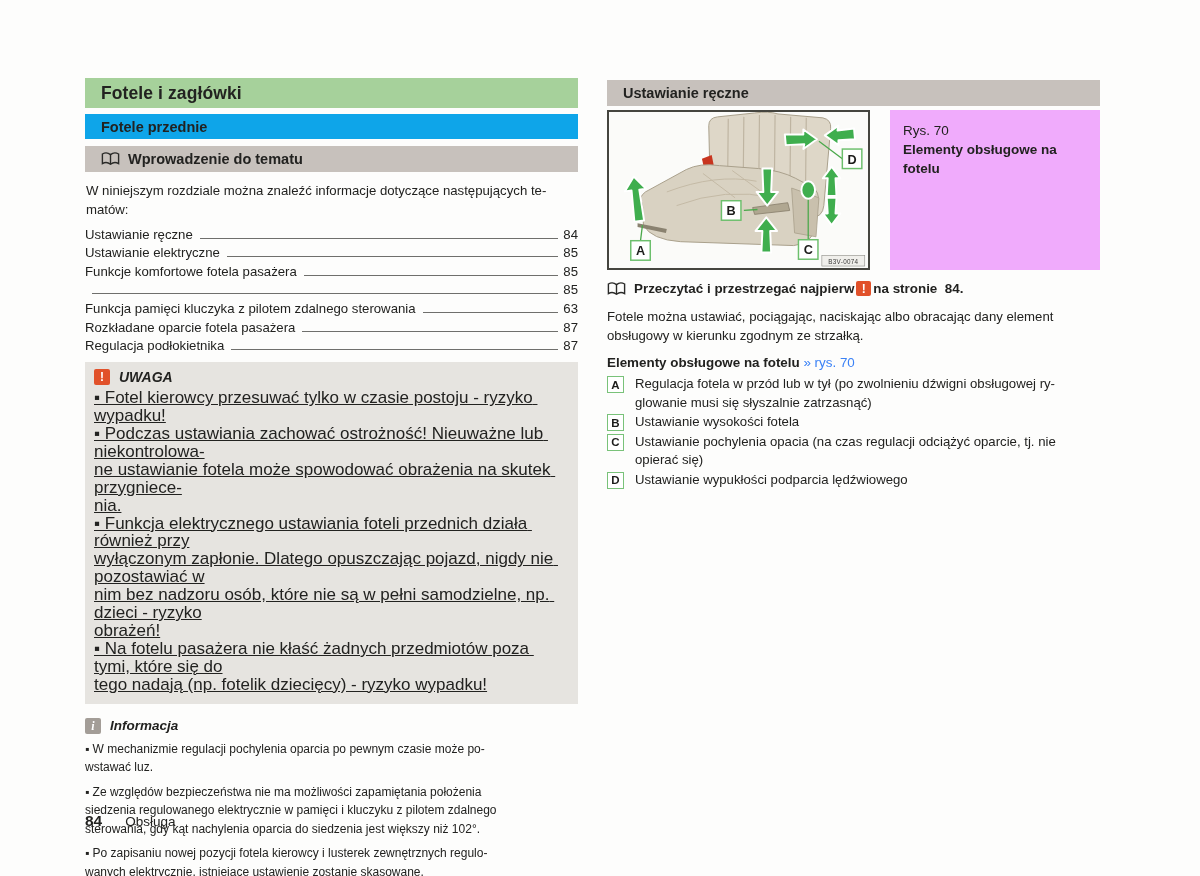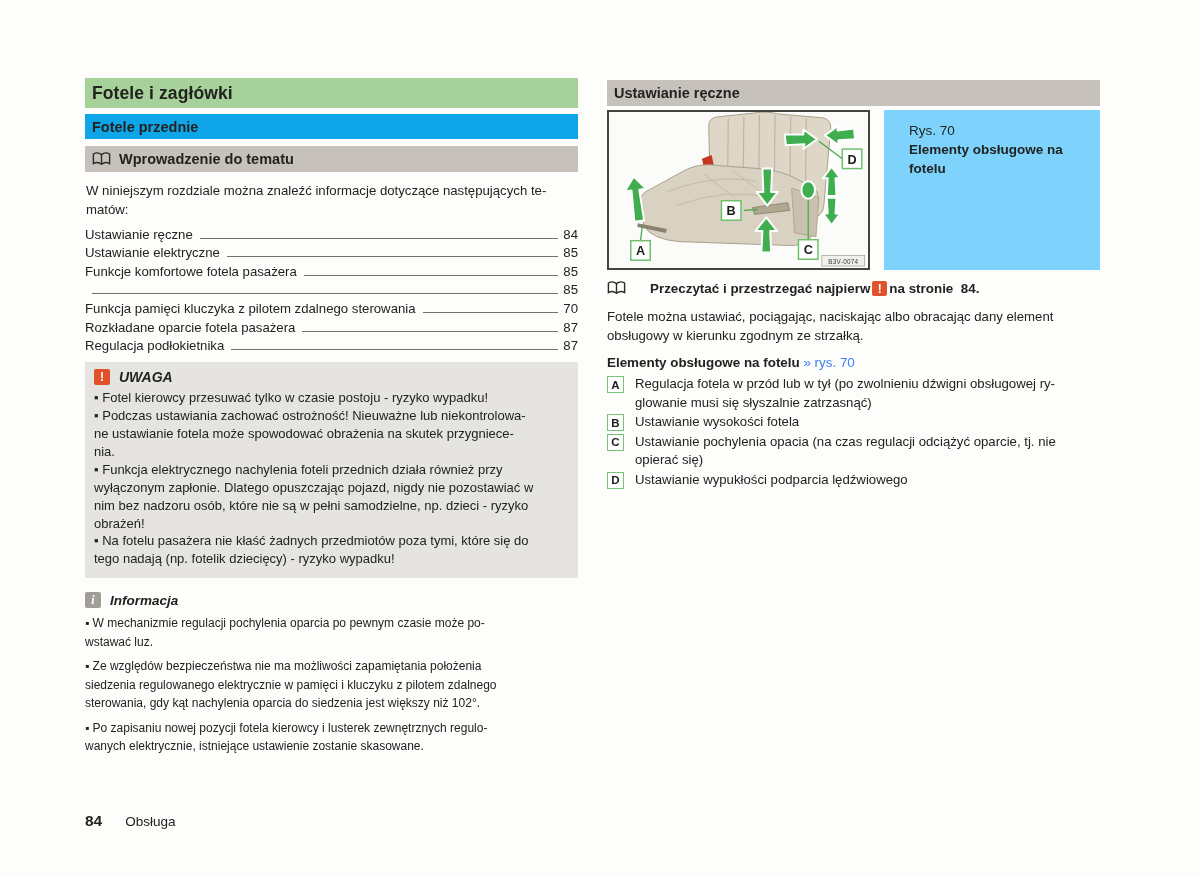--- a/index.html
+++ b/index.html
@@ -10,59 +10,59 @@
     font-family:"Liberation Sans", sans-serif;
     color:#222220;
     -webkit-font-smoothing:antialiased;
   }
   .pre { white-space:pre-wrap; }
 
   .col { position:absolute; width:493px; }
   .col-left  { left:85px;  top:78px; }
   .col-right { left:607px; top:80px; }
 
-  .bar { display:flex; align-items:center; gap:8px; padding:0 7px; font-weight:bold; }
+  .bar { display:flex; align-items:center; gap:8px; padding:0 16px; font-weight:bold; }
   .bar-green-lg { background:#a6d19b; height:30px; font-size:17.5px; letter-spacing:.1px; margin-bottom:6px; }
   .bar-green-sm { background:#0ea5e9; height:25px; font-size:14.5px; margin-bottom:7px; }
   .bar-gray     { background:#c7c1bc; height:26px; font-size:14.5px; }
 
   .intro { margin:10px 1px 4px; font-size:13.2px; line-height:18.5px; }
 
   .toc { margin-top:2px; }
   .toc-row { display:flex; align-items:flex-end; height:18.6px; font-size:13.2px; }
   .toc-label { white-space:nowrap; }
   .toc-leader { flex:1; border-bottom:1px solid #6f6f6c; margin:0 5px 3px 7px; }
   .toc-page { white-space:nowrap; }
 
   .warnbox { margin-top:9px; background:#e6e4e0; padding:7px 9px 10px; }
   .boxhead { display:flex; align-items:center; gap:9px; margin-bottom:4px; }
   .boxhead .t { font-size:14px; font-weight:bold;font-style:italic; }
-  .warnbox .item { font-size:13px; line-height:17.9px; }
+  .warnbox .item { font-size:17px; line-height:17.9px;text-decoration:underline; }
 
   .icon-sq {
     width:16px; height:16px; flex:0 0 16px; border-radius:2px;
     display:flex; align-items:center; justify-content:center;
     color:#fff; font-weight:bold; font-size:12px; line-height:1;
   }
   .icon-warn { background:#e1512a; }
   .icon-info { background:#a39d97; font-family:"Liberation Serif", serif; font-style:italic; }
   .icon-warn.inline { width:15px; height:15px; flex:0 0 15px; margin:0 2px; }
 
   .infoblock { margin-top:14px; }
   .infoblock .item { font-size:12px; line-height:18.5px; margin-top:6px; }
   .infoblock .boxhead { margin-bottom:2px; }
   .infoblock .t { font-size:13.5px; font-weight:bold; }
 
   .figure { margin-top:4px; display:flex; height:160px; }
   .fig-img { width:263px; flex:0 0 263px; border:2px solid #45453f; background:#fbfbf9; }
   .fig-img svg { display:block; width:100%; height:100%; }
-  .fig-cap { flex:1; margin-left:14px; background:#7dd3fc; padding:11px 25px; font-size:13.5px; line-height:19px; }
+  .fig-cap { flex:1; margin-left:20px; background:#f0abfc; padding:11px 13px; font-size:13.5px; line-height:19px; }
   .fig-cap .c2 { font-weight:bold; }
 
-  .readfirst { margin-top:11px; display:flex; align-items:flex-start; font-size:13.4px; font-weight:bold; gap:24px; }
+  .readfirst { margin-top:11px; display:flex; align-items:flex-end; font-size:13.4px; font-weight:bold; gap:8px; }
   .readfirst .txt { display:flex; align-items:center; }
 
   .para { margin-top:12px; font-size:13.2px; line-height:18.5px; }
 
   .list-head { margin-top:10px; font-size:13.4px; }
   .list-head .h { font-weight:bold; }
   .list-head .ref { color:#3b82f6; }
 
   .keylist { margin-top:5px; }
   .keyrow { display:flex; gap:11px; margin-bottom:1px; }
@@ -120,21 +120,21 @@
       <span class="toc-leader"></span>
       <span class="toc-page">85</span>
     </div>
     <div class="toc-row">
       <span class="toc-leader"></span>
       <span class="toc-page">85</span>
     </div>
     <div class="toc-row">
       <span class="toc-label">Funkcja pamięci kluczyka z pilotem zdalnego sterowania</span>
       <span class="toc-leader"></span>
-      <span class="toc-page">70</span>
+      <span class="toc-page">63</span>
     </div>
     <div class="toc-row">
       <span class="toc-label">Rozkładane oparcie fotela pasażera</span>
       <span class="toc-leader"></span>
       <span class="toc-page">87</span>
     </div>
     <div class="toc-row">
       <span class="toc-label">Regulacja podłokietnika</span>
       <span class="toc-leader"></span>
       <span class="toc-page">87</span>
@@ -143,21 +143,21 @@
 
   <div class="warnbox">
     <div class="boxhead">
       <span class="icon-sq icon-warn">!</span>
       <span class="t">UWAGA</span>
     </div>
     <div class="item pre">▪ Fotel kierowcy przesuwać tylko w czasie postoju - ryzyko wypadku!</div>
     <div class="item pre">▪ Podczas ustawiania zachować ostrożność! Nieuważne lub niekontrolowa-
 ne ustawianie fotela może spowodować obrażenia na skutek przygniece-
 nia.</div>
-    <div class="item pre">▪ Funkcja elektrycznego nachylenia foteli przednich działa również przy
+    <div class="item pre">▪ Funkcja elektrycznego ustawiania foteli przednich działa również przy
 wyłączonym zapłonie. Dlatego opuszczając pojazd, nigdy nie pozostawiać w
 nim bez nadzoru osób, które nie są w pełni samodzielne, np. dzieci - ryzyko
 obrażeń!</div>
     <div class="item pre">▪ Na fotelu pasażera nie kłaść żadnych przedmiotów poza tymi, które się do
 tego nadają (np. fotelik dziecięcy) - ryzyko wypadku!</div>
   </div>
 
   <div class="infoblock">
     <div class="boxhead">
       <span class="icon-sq icon-info">i</span>

